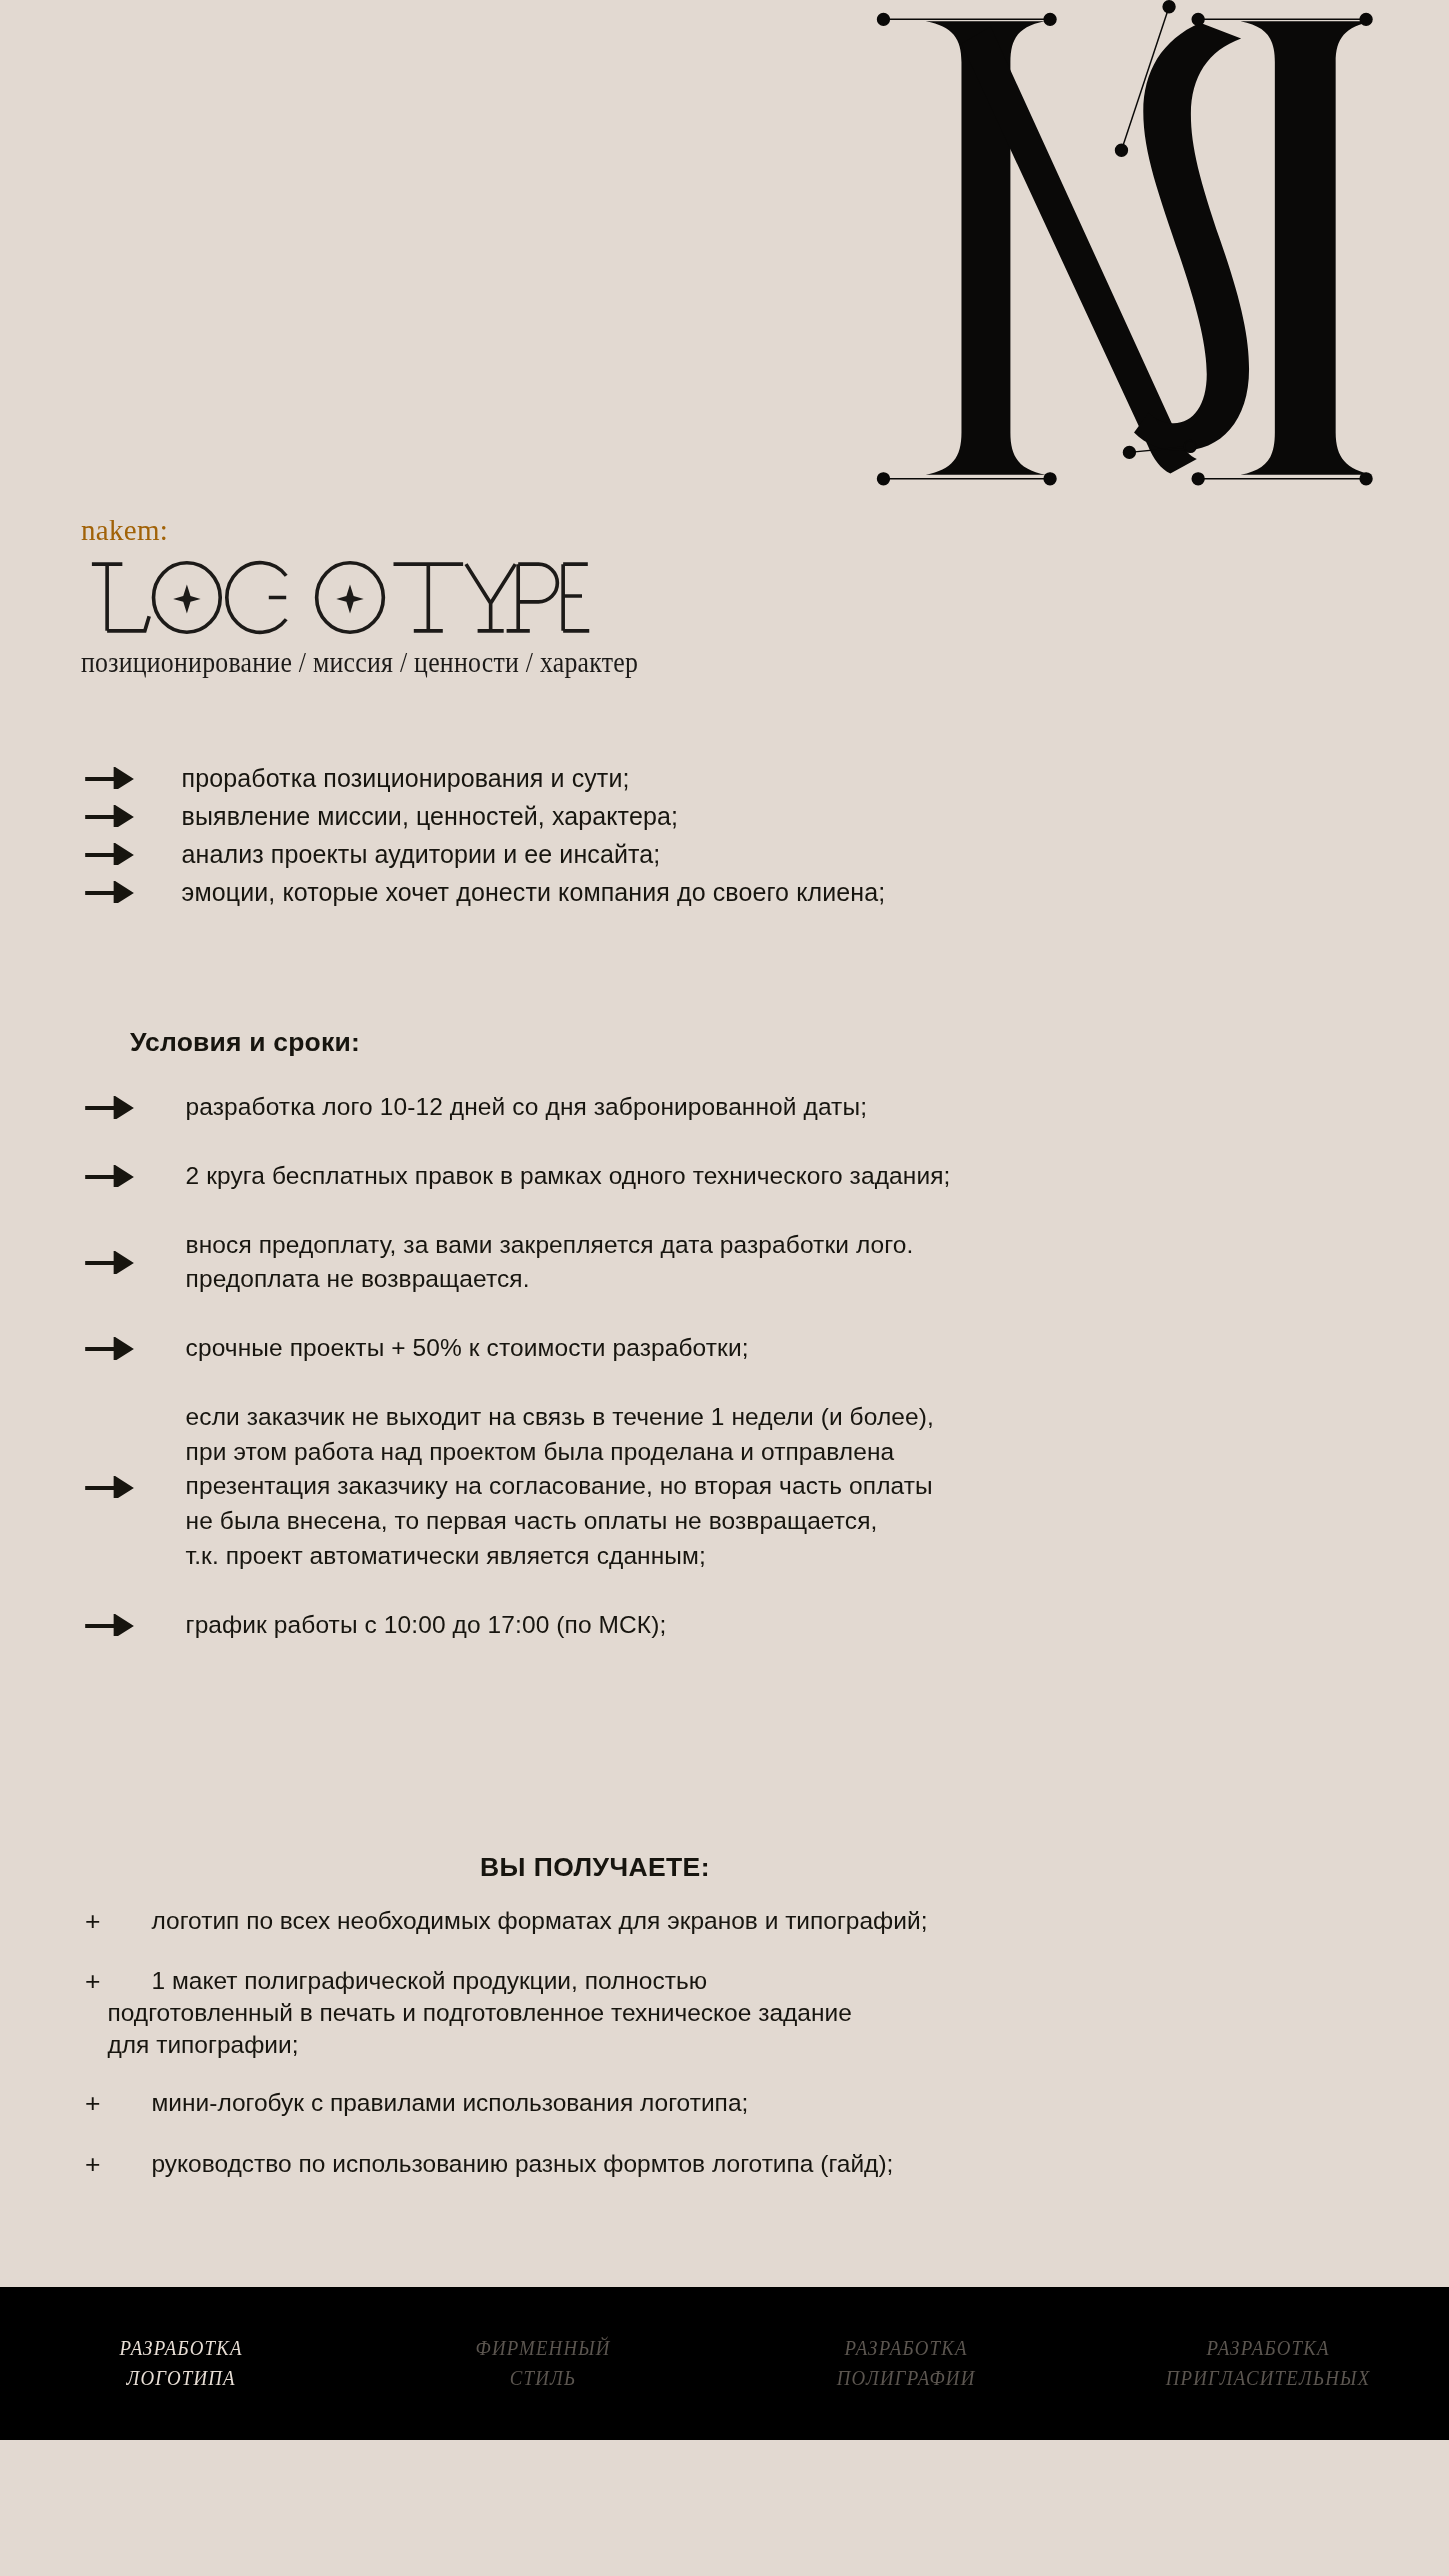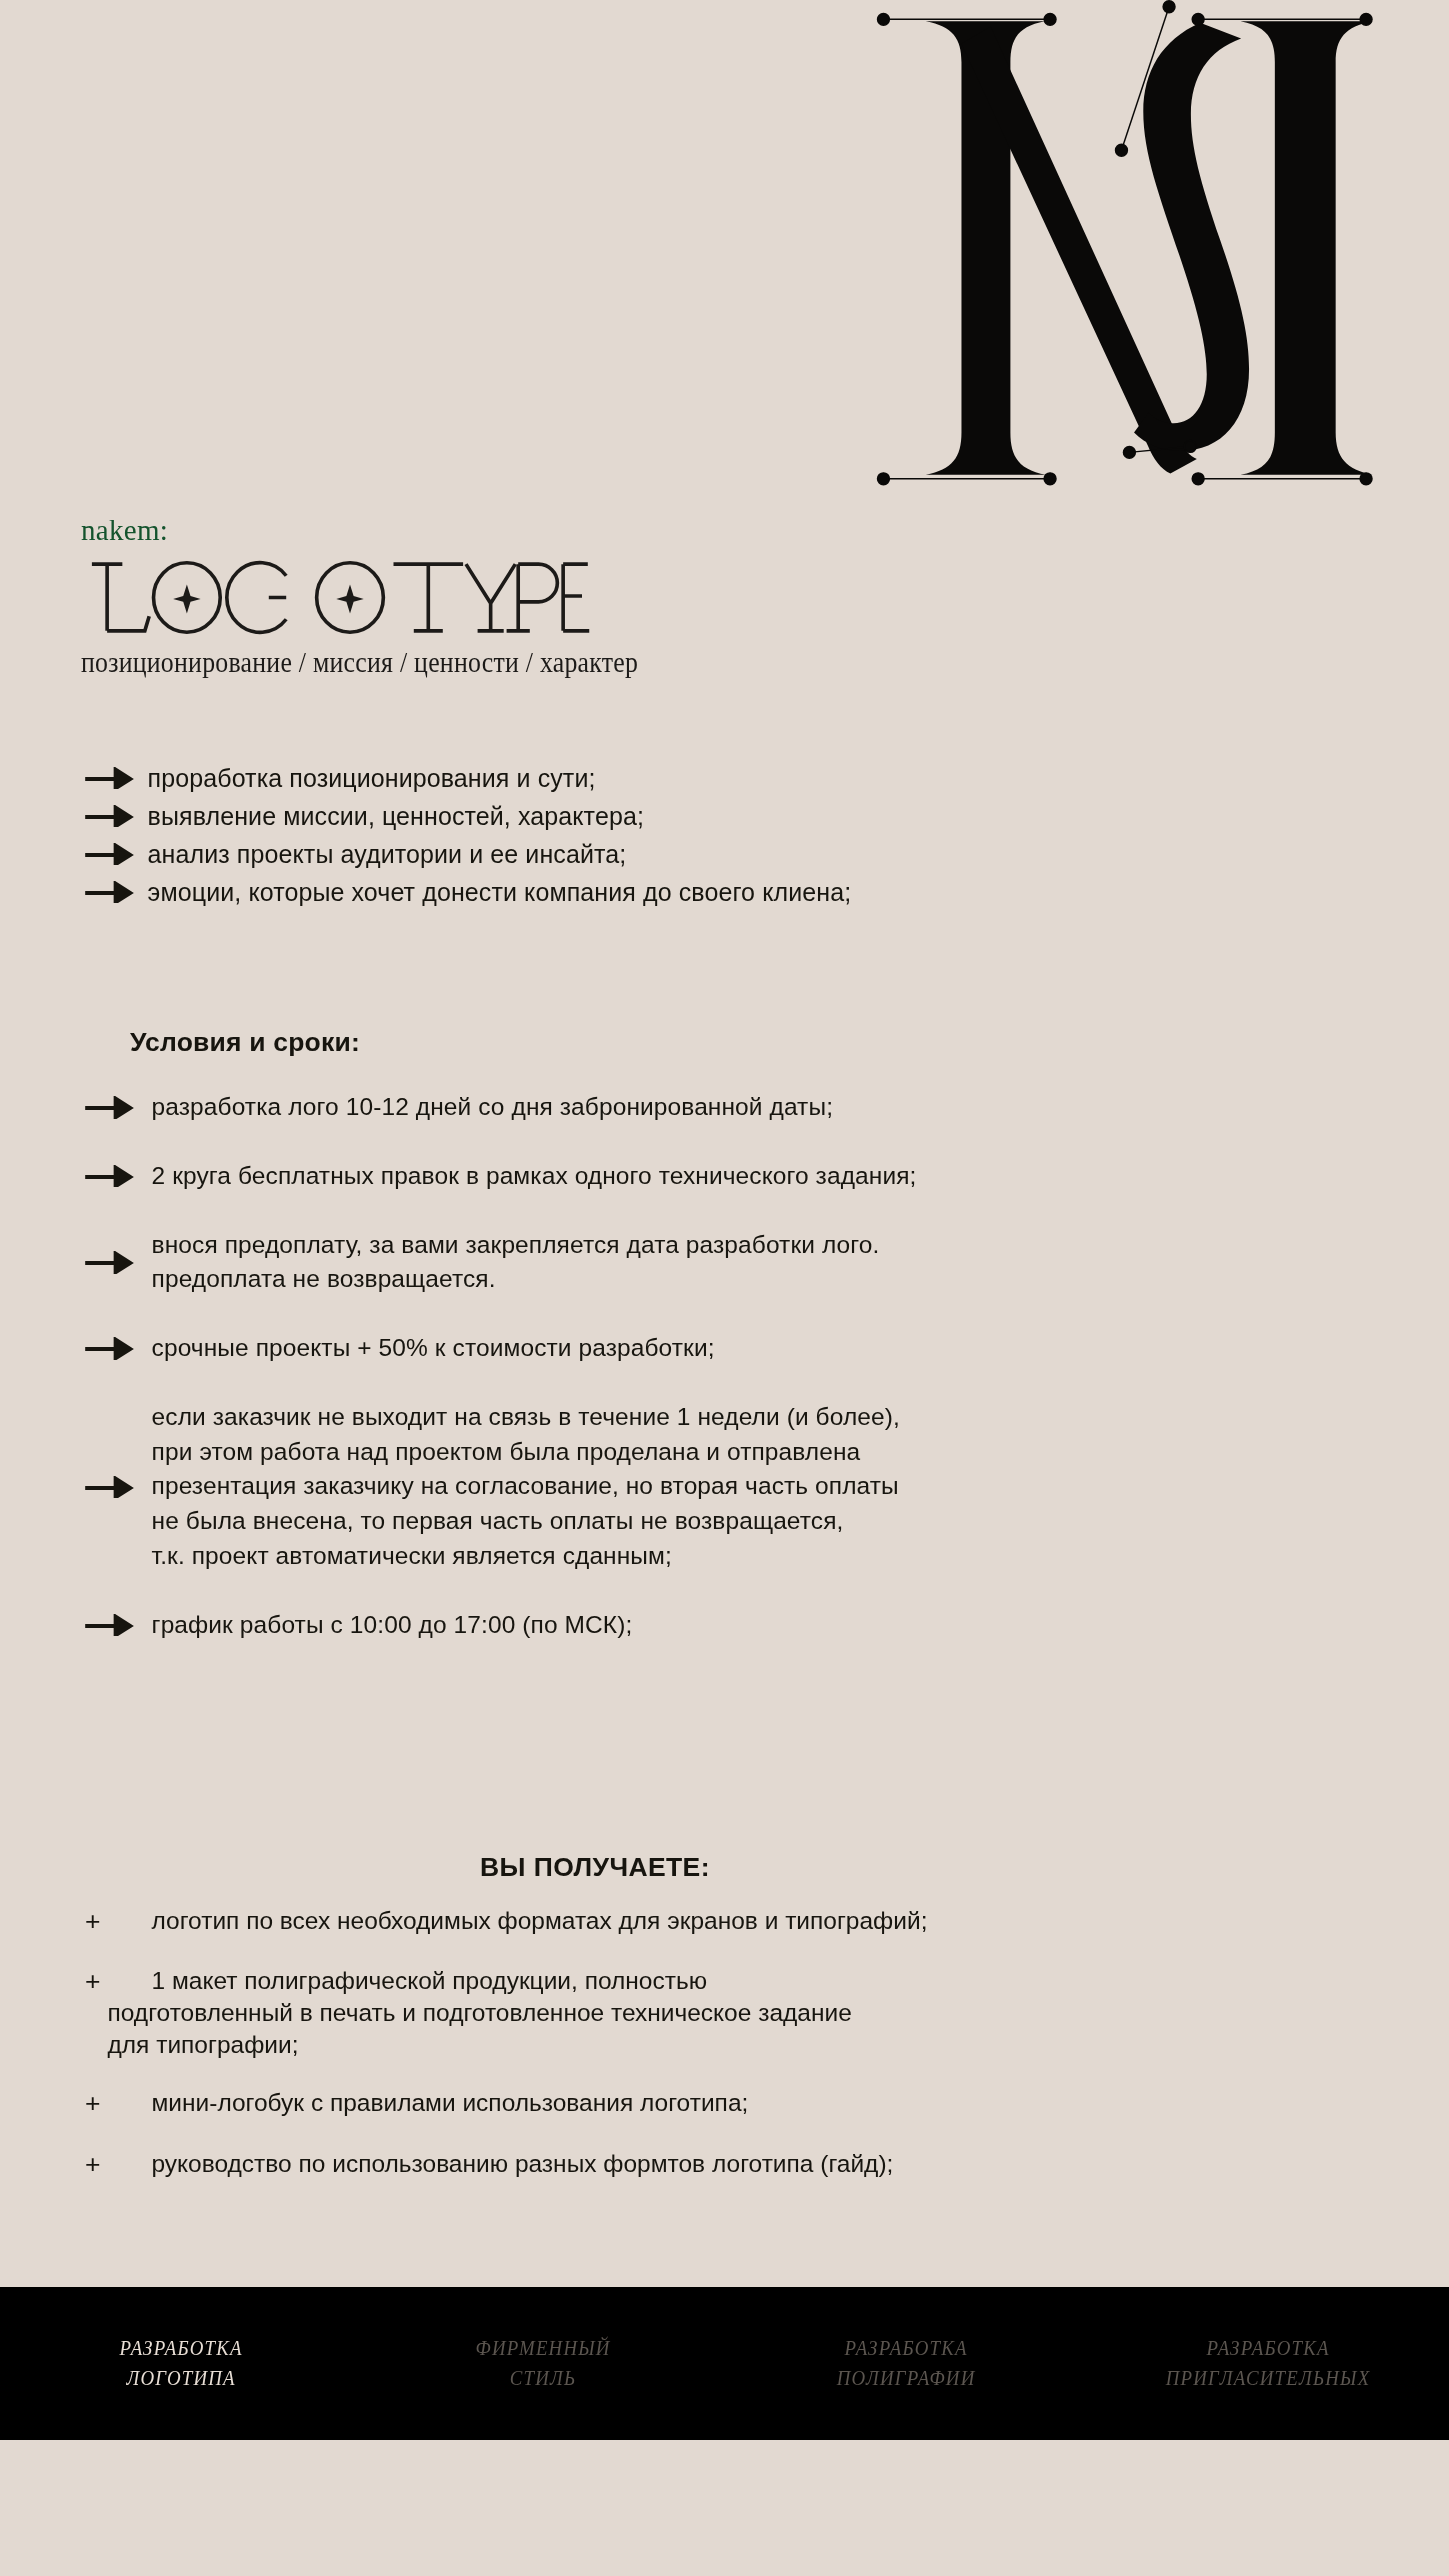--- a/index.html
+++ b/index.html
@@ -32,21 +32,21 @@
   
   .head {
     position: absolute;
     left: 81px;
     top: 516px;
     width: 992px;
   }
   .head .kicker {
     font-family: "Liberation Serif", serif;
     font-size: 29px;
-    color: #14532d;
+    color: #a16207;
     letter-spacing: 0.3px;
     line-height: 1;
   }
   .logotype-row {
     margin-top: 9.3px;
     height: 87px;
     position: relative;
   }
   .logotype-row svg { display:block; height:87px; }
   .head .subtitle {
@@ -74,20 +74,21 @@
     flex: 0 0 auto;
     width: 52px;
     margin-right: 14.6px;
     position: relative;
   }
   .arrow-ico svg { display:block; width:52px; height:22.5px; }
   .arrow-text {
     font-family: "Liberation Sans", sans-serif;
     color: #17150f;
     white-space: pre-line;
+    margin-left: 34px;
   }
 
   
   #intro-list { top: 759px; }
   #intro-list .arrow-item { height: 38px; align-items: center; }
   #intro-list .arrow-text { font-size: 25px; line-height: 1.05; letter-spacing: 0.1px; }
   #intro-list .arrow-ico { margin-right: 10.6px; }
 
   
   .terms-heading {

